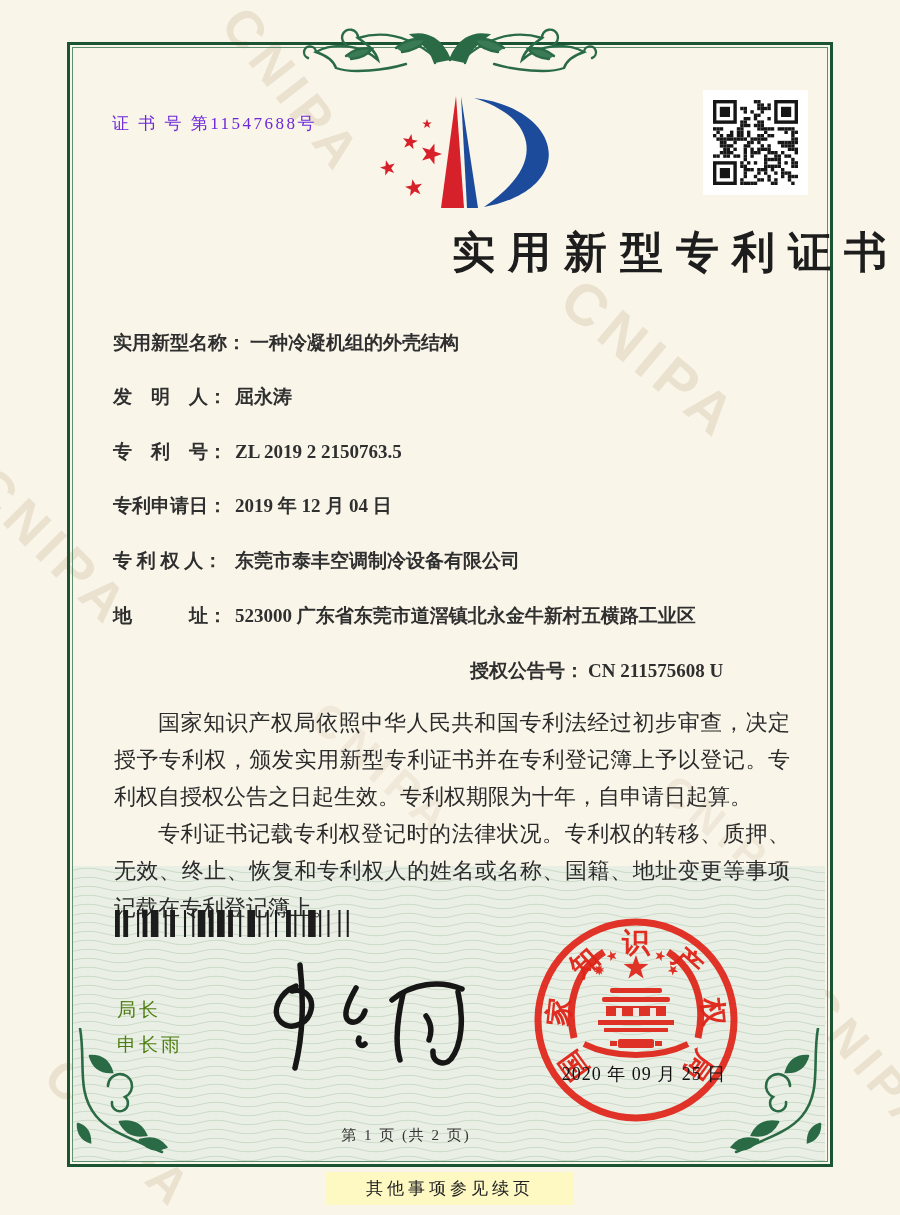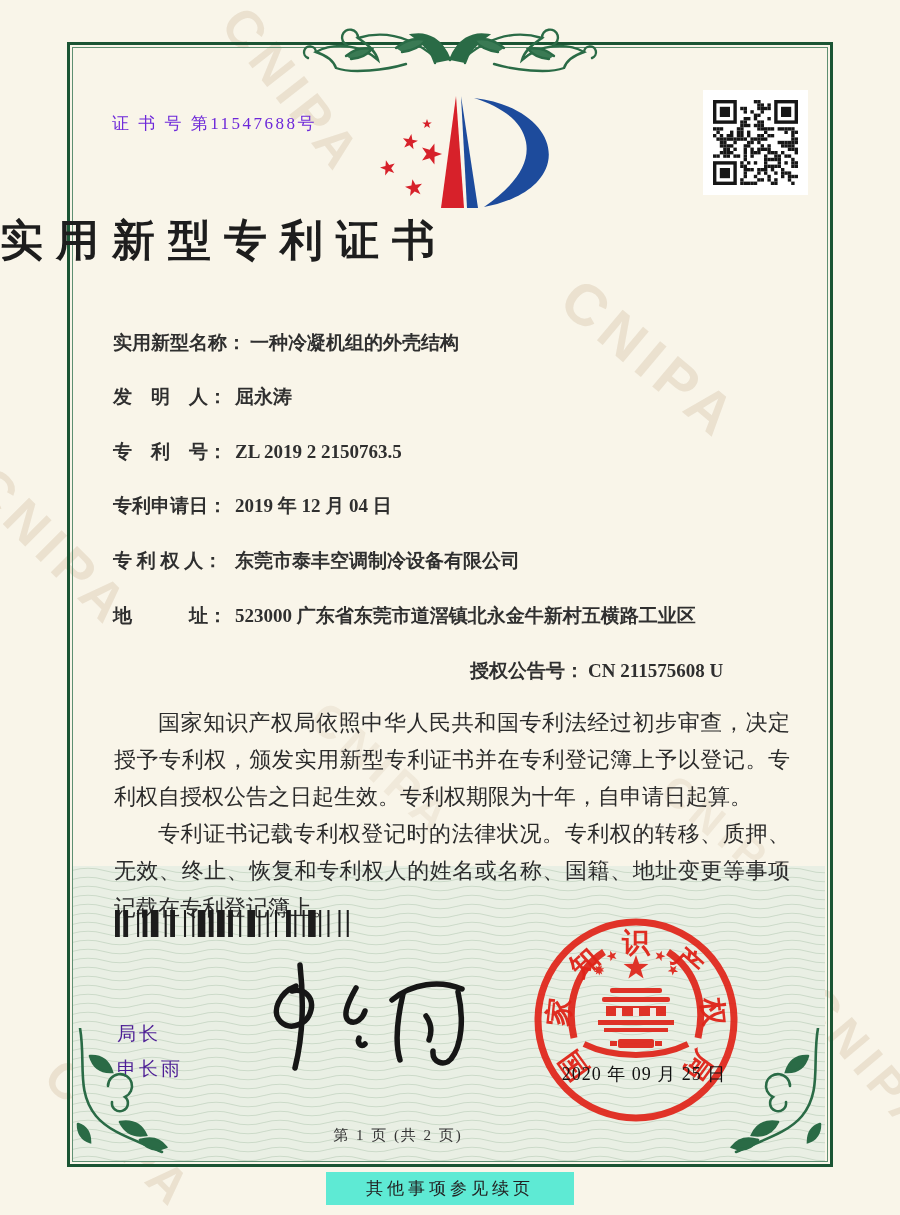--- a/index.html
+++ b/index.html
@@ -8,38 +8,38 @@
   .frame{position:absolute;left:67px;top:42px;width:760px;height:1119px;
          border:3px solid #1a5433;z-index:2;pointer-events:none;}
   .frame::after{content:"";position:absolute;inset:2px;border:1px solid #5f8f72;}
   .waves{position:absolute;left:72px;top:866px;z-index:1;}
   .wm{position:absolute;font-family:"Liberation Sans","DejaVu Sans",sans-serif;
       font-weight:bold;color:rgba(203,178,150,0.30);letter-spacing:7px;z-index:1;white-space:nowrap;}
   .cert-no{position:absolute;left:112px;top:112px;font-size:17px;letter-spacing:2.5px;color:#6d28d9;z-index:3;}
   .logo{position:absolute;left:348px;top:90px;z-index:3;}
   .qrbox{position:absolute;left:703px;top:90px;width:105px;height:105px;background:#ffffff;z-index:3;}
   .qrbox svg{position:absolute;left:10px;top:10px;}
-  .title{position:absolute;left:0;top:212px;width:829px;text-align:left;font-size:43px;
+  .title{position:absolute;left:0;top:224px;width:900px;text-align:right;font-size:43px;
          font-weight:bold;letter-spacing:13px;color:#1d1d1d;z-index:3;}
   .field{position:absolute;left:113px;font-size:19px;color:#2f2f2f;z-index:3;white-space:nowrap;font-weight:bold;}
   .flabel{display:inline-block;min-width:118px;}
   .fvalue{margin-left:4px;}
   .paras{position:absolute;left:114px;top:697px;width:676px;font-size:22px;line-height:37px;
          color:#2b2b2b;z-index:3;text-align:justify;margin-top:7px;}
   .paras p{margin:0;text-indent:2em;}
   .barcode{position:absolute;left:114px;top:910px;z-index:3;}
-  .official{position:absolute;left:117px;font-size:19px;letter-spacing:3px;color:#4c1d95;z-index:3;margin-top:24px;}
+  .official{position:absolute;left:117px;font-size:19px;letter-spacing:3px;color:#4d7c0f;z-index:3;}
   .signature{position:absolute;left:240px;top:960px;z-index:3;}
   .seal{position:absolute;left:512px;top:896px;z-index:3;}
   .seal-date{position:absolute;left:546px;top:1062px;width:196px;text-align:center;
              font-size:18px;letter-spacing:1px;color:#111;z-index:4;white-space:nowrap;}
-  .page-num{position:absolute;left:0;top:1126px;width:796px;text-align:center;
+  .page-num{position:absolute;left:8px;top:1126px;width:796px;text-align:center;
             font-size:15px;letter-spacing:2px;color:#333;z-index:3;}
   .cont-note{position:absolute;left:0;top:1172px;width:900px;text-align:center;z-index:3;}
-  .cont-note span{display:inline-block;background:#5eead4;padding:5px 40px;font-size:17px;
+  .cont-note span{display:inline-block;background:#fef9c3;padding:5px 40px;font-size:17px;
                   letter-spacing:4px;color:#222;}
   .ornament-top{position:absolute;left:300px;top:8px;z-index:4;}
   .corner{position:absolute;z-index:4;}
   .corner.bl{left:70px;top:1028px;}
   .corner.br{left:716px;top:1028px;transform:scaleX(-1);}
 </style>
 </head>
 <body>
 
 <div class="page">

